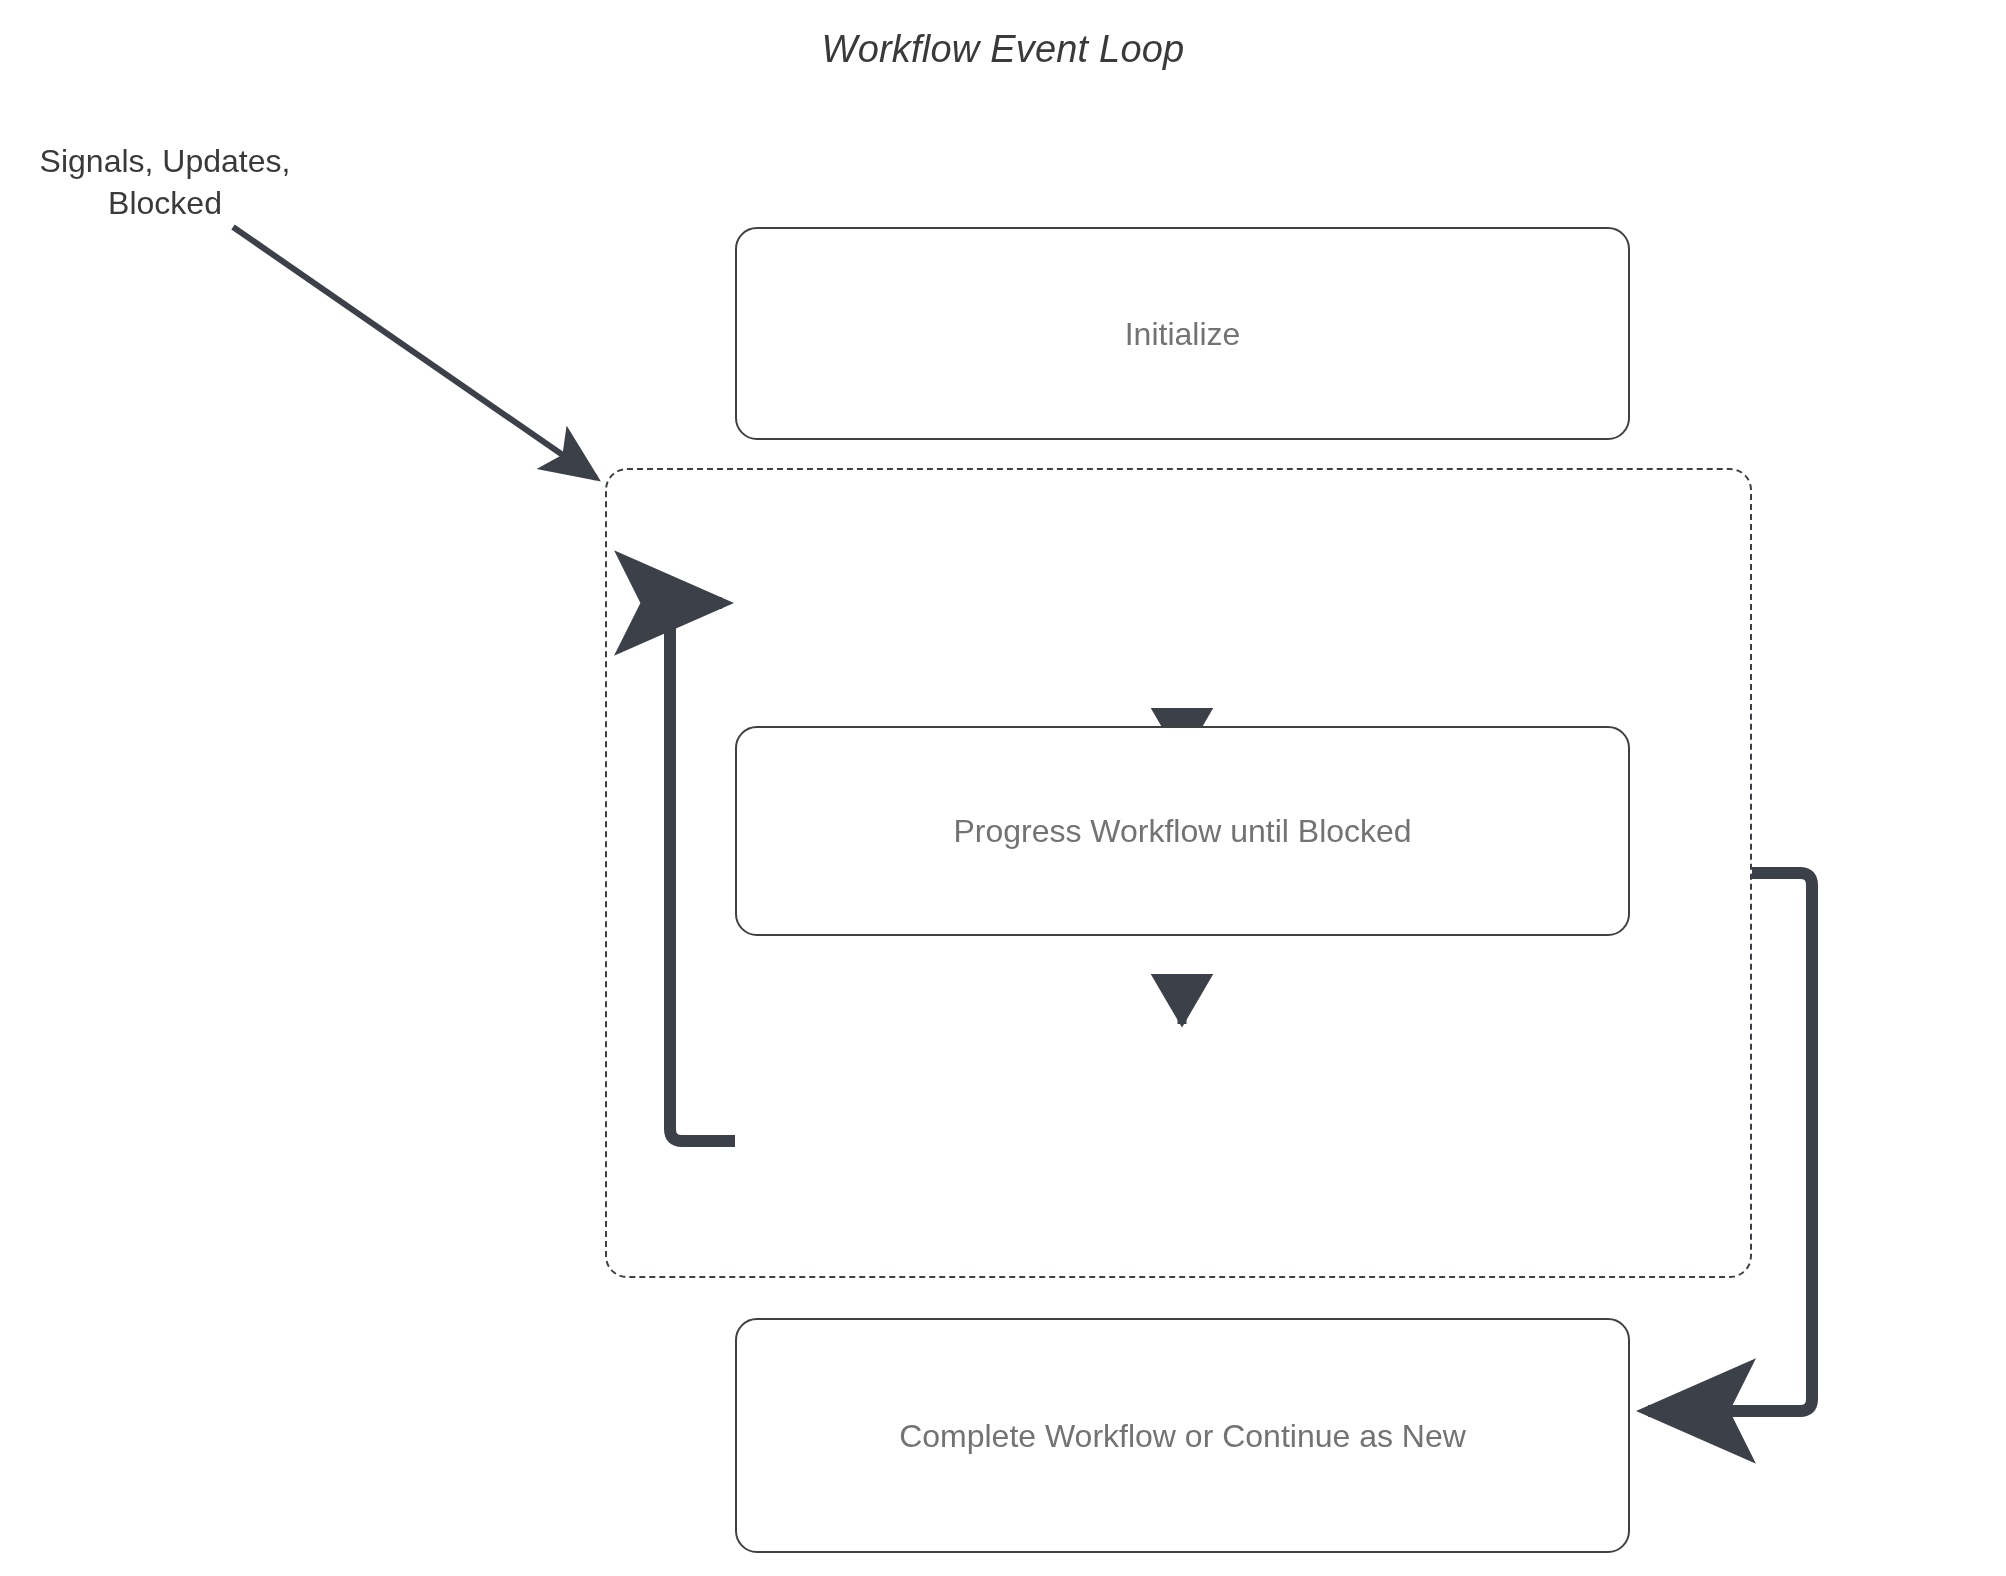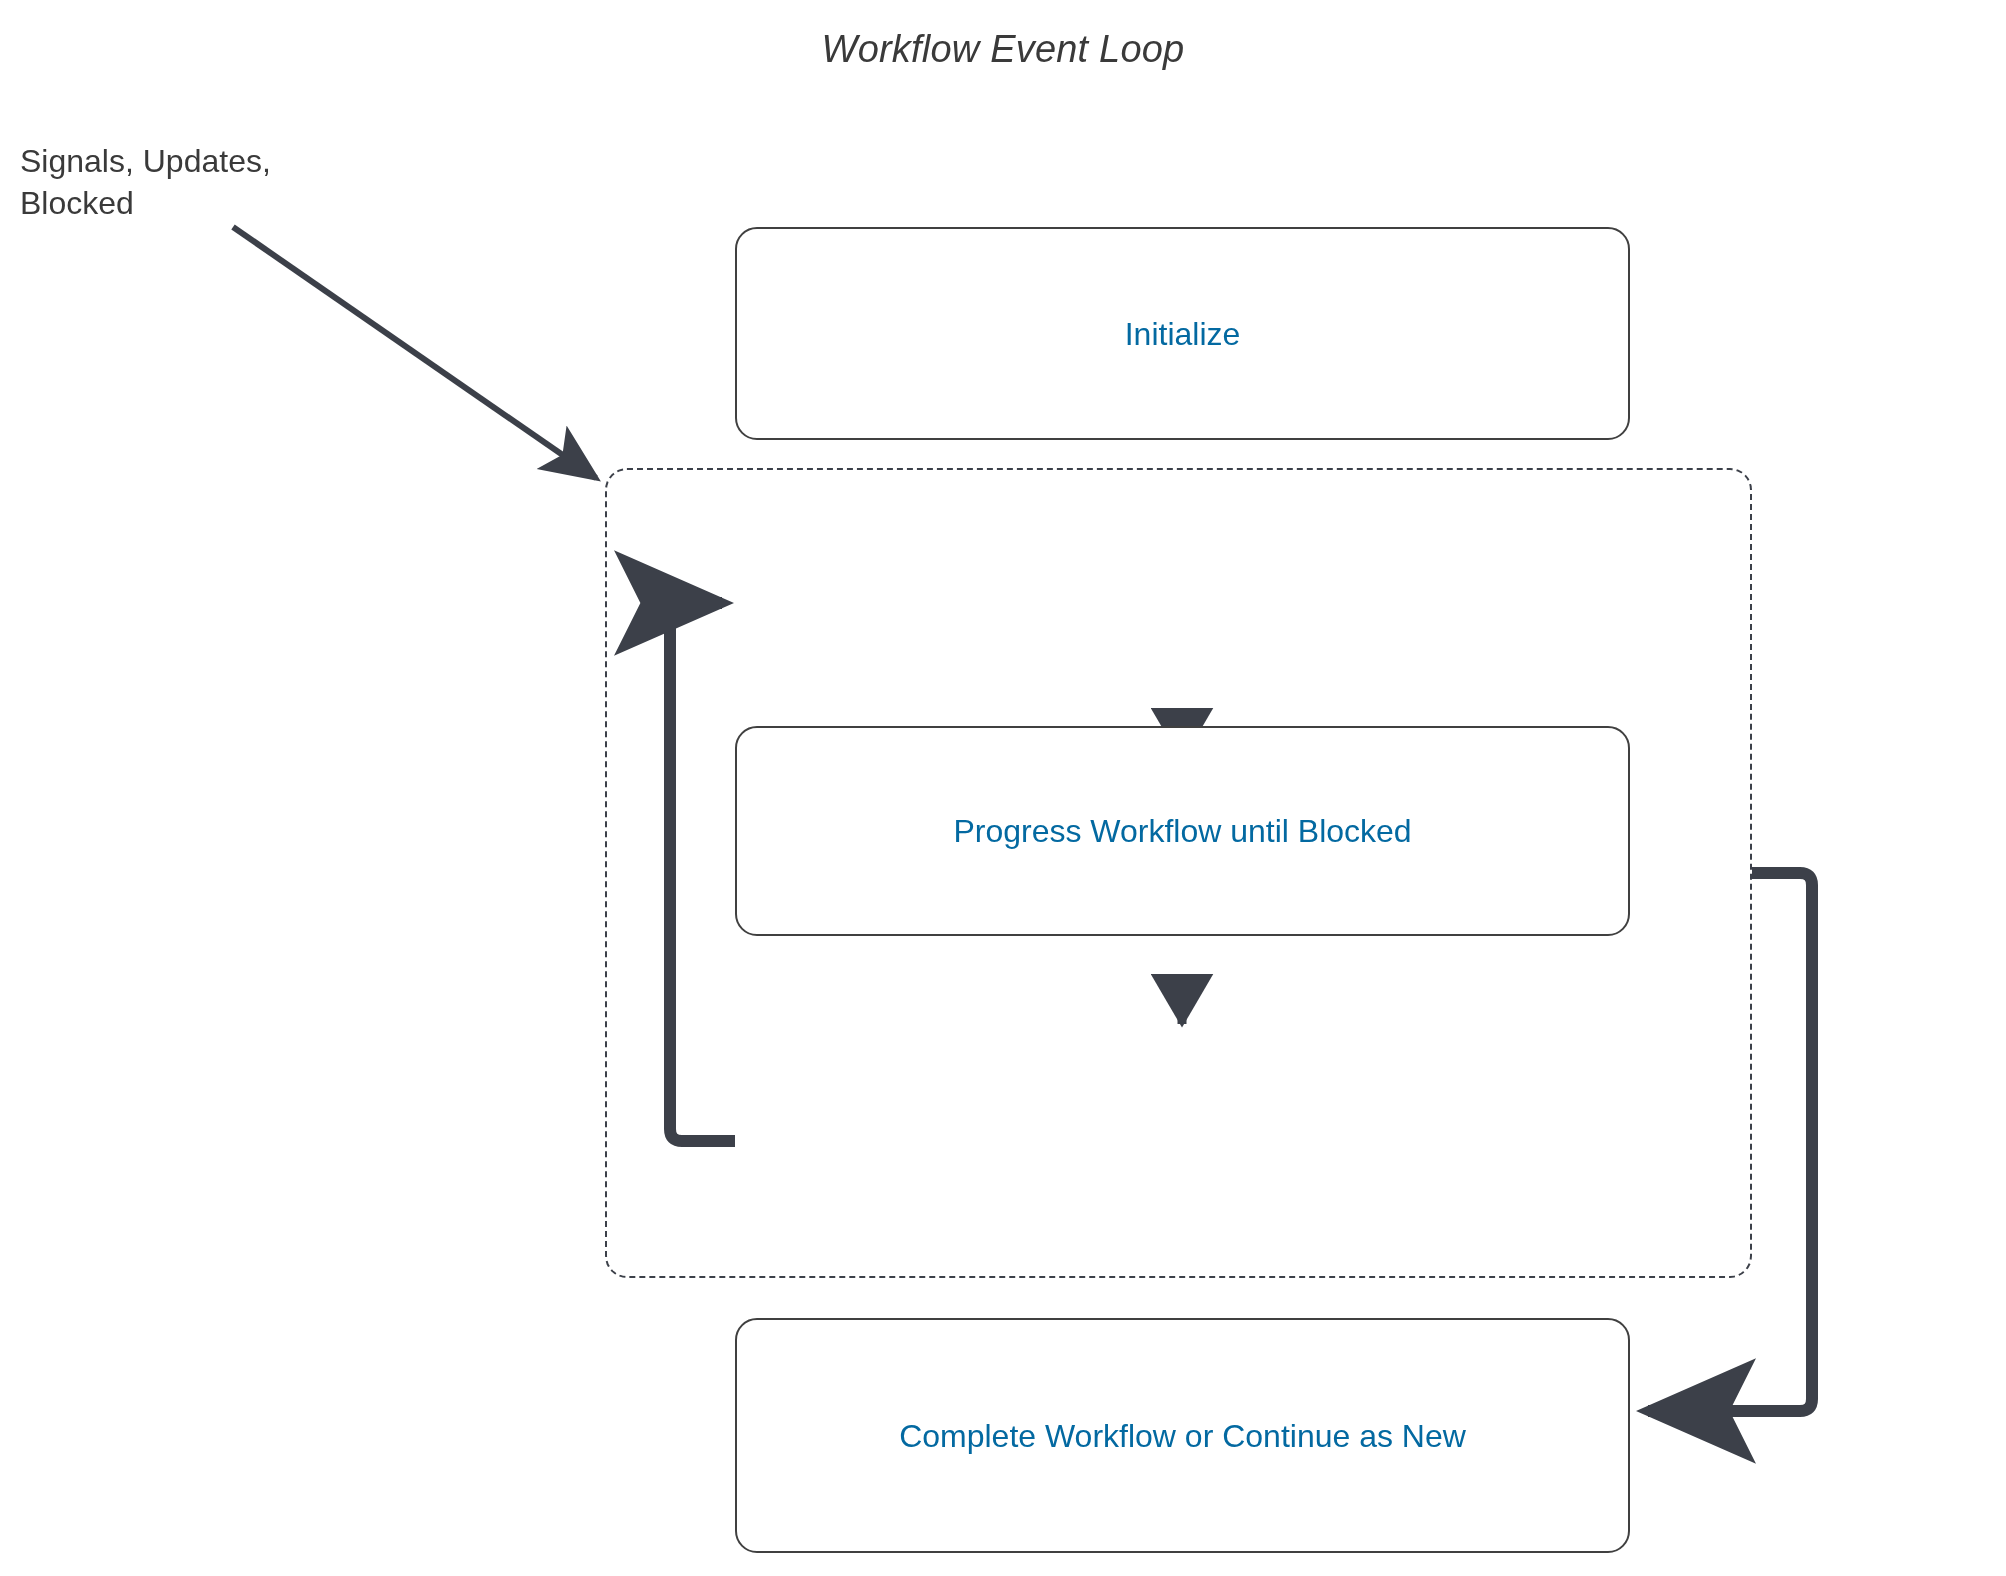--- a/index.html
+++ b/index.html
@@ -37,21 +37,21 @@
     font-size: 38px;
     font-style: italic;
     color: #3a3a3a;
     letter-spacing: 0.2px;
   }
   .external-label {
     position: absolute;
     left: 20px;
     top: 140px;
     width: 290px;
-    text-align: left;
+    text-align: center;
     font-size: 32px;
     line-height: 42px;
     color: #3a3a3a;
   }
   .loop-container {
     position: absolute;
     left: 605px;
     top: 468px;
     width: 1147px;
     height: 810px;
@@ -65,21 +65,21 @@
     box-sizing: border-box;
     border: 2px solid #404040;
     border-radius: 22px;
     background: #ffffff;
     display: flex;
     align-items: center;
     justify-content: center;
   }
   .node-label {
     font-size: 32px;
-    color: #0369a1;
+    color: #737373;
     text-align: left;
     padding: 0 18px;
     line-height: 40px;
   }
   .node-initialize { left: 735px; top: 227px;  width: 895px; height: 213px; }
   .node-progress-signals { left: 735px; top: 504px;  width: 895px; height: 210px; }
   .node-progress-workflow { left: 735px; top: 726px;  width: 895px; height: 210px; }
   .node-execute-queries { left: 735px; top: 1035px; width: 895px; height: 213px; }
   .node-complete { left: 735px; top: 1318px; width: 895px; height: 235px; }
 </style>

